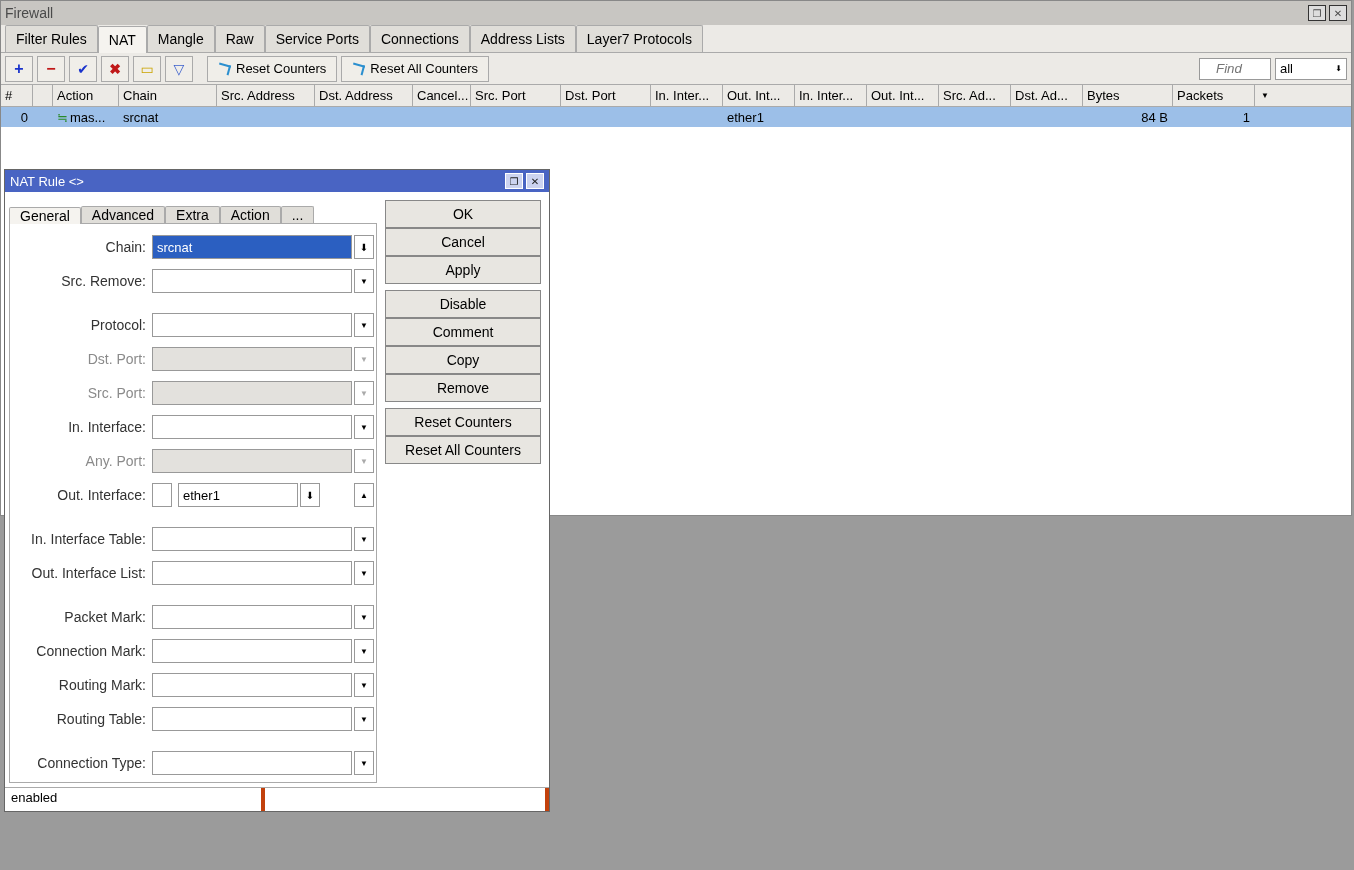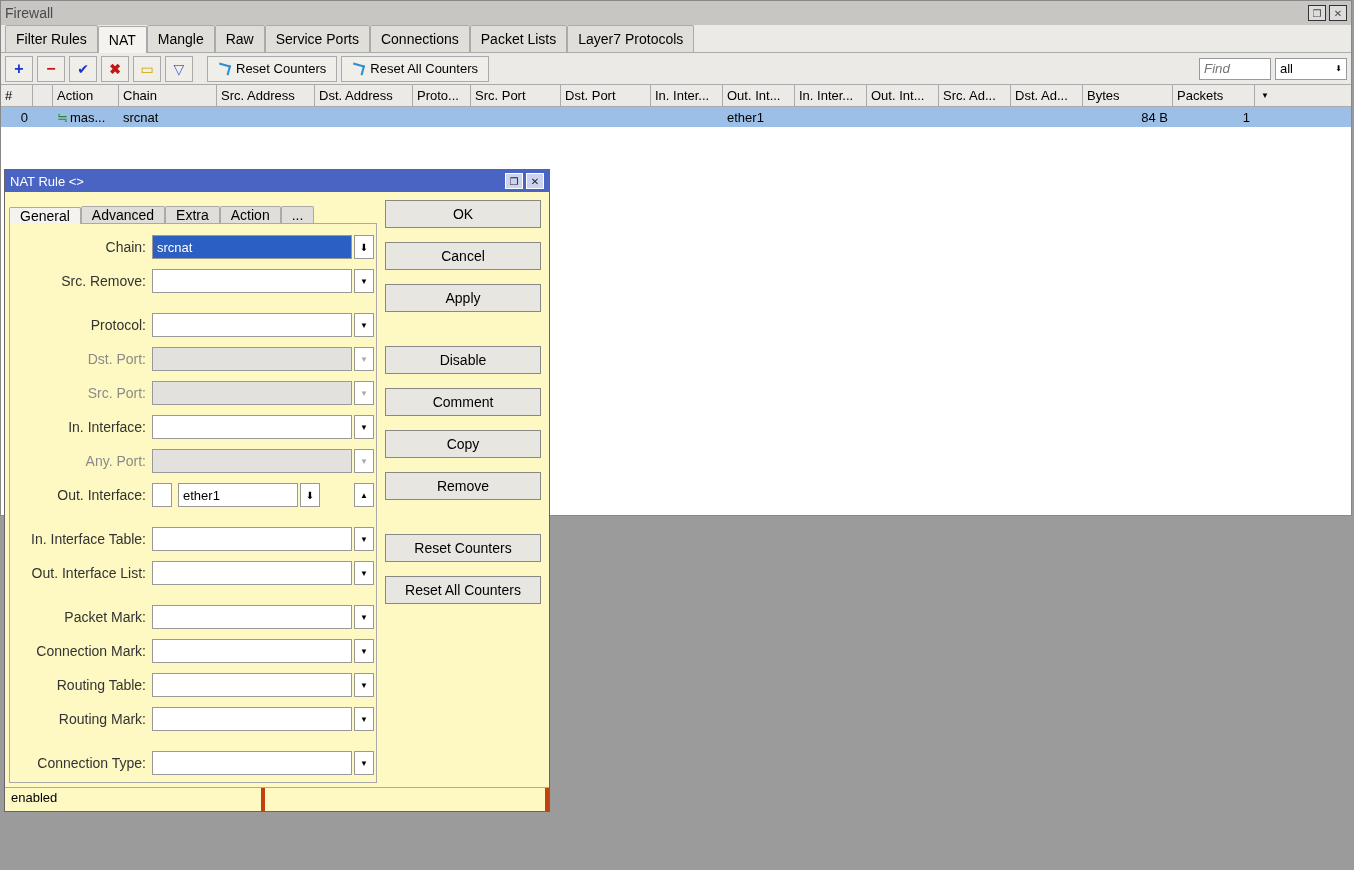--- a/index.html
+++ b/index.html
@@ -15,35 +15,35 @@
 .tabs-row { height: 28px; display: flex; align-items: flex-end; padding-left: 4px; border-bottom: 1px solid #aaa; background: #eceae6; }
 .tab { padding: 5px 10px; border: 1px solid #aaa; border-bottom: none; margin-right: 0px; background: #e0ded9; cursor: pointer; font-size: 14px; border-radius: 2px 2px 0 0; }
 .tab.active { background: #f5f3ef; position: relative; top: 1px; }
 
 
 .toolbar { height: 32px; display: flex; align-items: center; padding: 0 4px; gap: 4px; background: #eceae6; border-bottom: 1px solid #aaa; }
 .tool-btn { width: 28px; height: 26px; border: 1px solid #aaa; background: #f0eee9; display: flex; align-items: center; justify-content: center; cursor: pointer; }
 .tool-btn-wide { height: 26px; border: 1px solid #aaa; background: #f0eee9; display: flex; align-items: center; padding: 0 10px; cursor: pointer; gap: 6px; }
 .tool-sep { width: 6px; }
 .toolbar-spacer { flex: 1; }
-.find-input { width: 72px; height: 22px; border: 1px solid #999; font-style: italic; color: #888; padding: 0 4px; }
+.find-input { width: 72px; height: 22px; border: 1px solid #999; font-style: italic; color: #888; padding: 0 16px; }
 .filter-select { width: 72px; height: 22px; border: 1px solid #999; display: flex; align-items: center; padding: 0 4px; background: #fff; }
 .filter-select .arrow { margin-left: auto; font-size: 8px; }
 
 
 .table-wrap { background: #fff; height: 430px; overflow: hidden; }
 .thead { height: 22px; display: flex; background: #eceae6; border-bottom: 1px solid #aaa; }
 .th { border-right: 1px solid #aaa; padding: 2px 4px; font-size: 13px; overflow: hidden; white-space: nowrap; display: flex; align-items: center; }
 .tbody { }
 .tr { height: 20px; display: flex; background: #9cbfe8; }
 .td { border-right: 1px solid transparent; padding: 0 4px; overflow: hidden; white-space: nowrap; display: flex; align-items: center; font-size: 13px; }
 .td.right { justify-content: flex-end; }
 
 
-.dialog { position: absolute; left: 4px; top: 169px; width: 546px; background: #fef9c3; border: 1px solid #666; }
+.dialog { position: absolute; left: 4px; top: 169px; width: 546px; background: #ffffff; border: 1px solid #666; }
 .dlg-titlebar { height: 22px; background: #4964c3; color: #fff; display: flex; align-items: center; padding: 0 5px; font-size: 13px; }
 .dlg-titlebar .title { flex: 1; }
 .dlg-body { display: flex; }
 .dlg-left { flex: 1; padding: 4px; }
 .dlg-tabs { height: 28px; display: flex; align-items: flex-end; border-bottom: 1px solid #aaa; }
 .dlg-tab { padding: 0 10px; border: 1px solid #aaa; border-bottom: none; background: #e0ded9; cursor: pointer; font-size: 14px; border-radius: 2px 2px 0 0; }
 .dlg-tab.active { background: #f5f3ef; position: relative; top: 1px; }
 .form { padding: 6px 2px 2px 2px; border: 1px solid #aaa; border-top: none; }
 .form-row { display: flex; align-items: center; height: 34px; }
 .form-label { width: 140px; text-align: right; padding-right: 6px; font-size: 14px; color: #333; }
@@ -51,21 +51,21 @@
 .form-input { flex: 1; height: 24px; border: 1px solid #999; background: #fff; display: flex; align-items: center; padding: 0 4px; margin-right: 2px; }
 .form-input.disabled { background: #e3e1dd; color: #888; }
 .form-input.selected { background: #2b5fc1; color: #fff; }
 .dd-btn { width: 20px; height: 24px; border: 1px solid #999; background: #fff; display: flex; align-items: center; justify-content: center; font-size: 8px; cursor: pointer; }
 .dd-btn.tri-down::after { content: "▼"; font-size: 8px; }
 .dd-btn.tri-up::after { content: "▲"; font-size: 8px; }
 .dd-btn.arrow-down::after { content: "⬇"; font-size: 10px; }
 .dd-btn.disabled { color: #aaa; }
 .check-small { width: 20px; height: 24px; border: 1px solid #999; background: #fff; margin-right: 6px; display:flex; align-items:center; justify-content:center; }
 .form-sep { height: 10px; }
-.dlg-right { width: 168px; padding: 8px 8px 0 4px; display: flex; flex-direction: column; gap: 14px; }
+.dlg-right { width: 168px; padding: 8px 8px 0 4px; display: flex; flex-direction: column; gap: 0; }
 .dlg-btn { height: 28px; border: 1px solid #888; background: #e8e6e1; cursor: pointer; font-size: 14px; }
 .dlg-status { height: 24px; display: flex; border-top: 1px solid #aaa; }
 .dlg-status-cell { padding: 2px 6px; border-right: 4px solid #c2410c; font-size: 13px; min-width: 260px; }
 
 
 .icon-plus { color: #1a33cc; font-weight: bold; font-size: 16px; }
 .icon-minus { color: #c01818; font-weight: bold; font-size: 16px; }
 .icon-check { color: #1a33cc; font-size: 14px; }
 .icon-x { color: #c01818; font-size: 14px; font-weight: bold; }
 .icon-note { color: #caa400; font-size: 14px; }
@@ -85,21 +85,21 @@
     <div class="win-btn">✕</div>
   </div>
 
   <div class="tabs-row">
     <div class="tab">Filter Rules</div>
     <div class="tab active">NAT</div>
     <div class="tab">Mangle</div>
     <div class="tab">Raw</div>
     <div class="tab">Service Ports</div>
     <div class="tab">Connections</div>
-    <div class="tab">Packet Lists</div>
+    <div class="tab">Address Lists</div>
     <div class="tab">Layer7 Protocols</div>
   </div>
 
   <div class="toolbar">
     <div class="tool-btn">
         <span class="icon-plus">+</span>
       </div>
     <div class="tool-btn">
         <span class="icon-minus">−</span>
       </div>
@@ -133,21 +133,21 @@
   </div>
 
   <div class="table-wrap">
     <div class="thead">
       <div class="th" style="width:32px">#</div>
       <div class="th" style="width:20px"></div>
       <div class="th" style="width:66px">Action</div>
       <div class="th" style="width:98px">Chain</div>
       <div class="th" style="width:98px">Src. Address</div>
       <div class="th" style="width:98px">Dst. Address</div>
-      <div class="th" style="width:58px">Proto...</div>
+      <div class="th" style="width:58px">Cancel...</div>
       <div class="th" style="width:90px">Src. Port</div>
       <div class="th" style="width:90px">Dst. Port</div>
       <div class="th" style="width:72px">In. Inter...</div>
       <div class="th" style="width:72px">Out. Int...</div>
       <div class="th" style="width:72px">In. Inter...</div>
       <div class="th" style="width:72px">Out. Int...</div>
       <div class="th" style="width:72px">Src. Ad...</div>
       <div class="th" style="width:72px">Dst. Ad...</div>
       <div class="th" style="width:90px">Bytes</div>
       <div class="th" style="width:82px">Packets</div>
@@ -278,27 +278,27 @@
           <div class="dd-btn tri-down"></div>
         </div>
 
         <div class="form-row">
           <div class="form-label">Connection Mark:</div>
           <div class="form-input"></div>
           <div class="dd-btn tri-down"></div>
         </div>
 
         <div class="form-row">
+          <div class="form-label">Routing Mark:</div>
+          <div class="form-input"></div>
+          <div class="dd-btn tri-down"></div>
+        </div>
+
+        <div class="form-row">
           <div class="form-label">Routing Table:</div>
-          <div class="form-input"></div>
-          <div class="dd-btn tri-down"></div>
-        </div>
-
-        <div class="form-row">
-          <div class="form-label">Routing Mark:</div>
           <div class="form-input"></div>
           <div class="dd-btn tri-down"></div>
         </div>
 
         <div class="form-sep"></div>
 
         <div class="form-row">
           <div class="form-label">Connection Type:</div>
           <div class="form-input"></div>
           <div class="dd-btn tri-down"></div>

